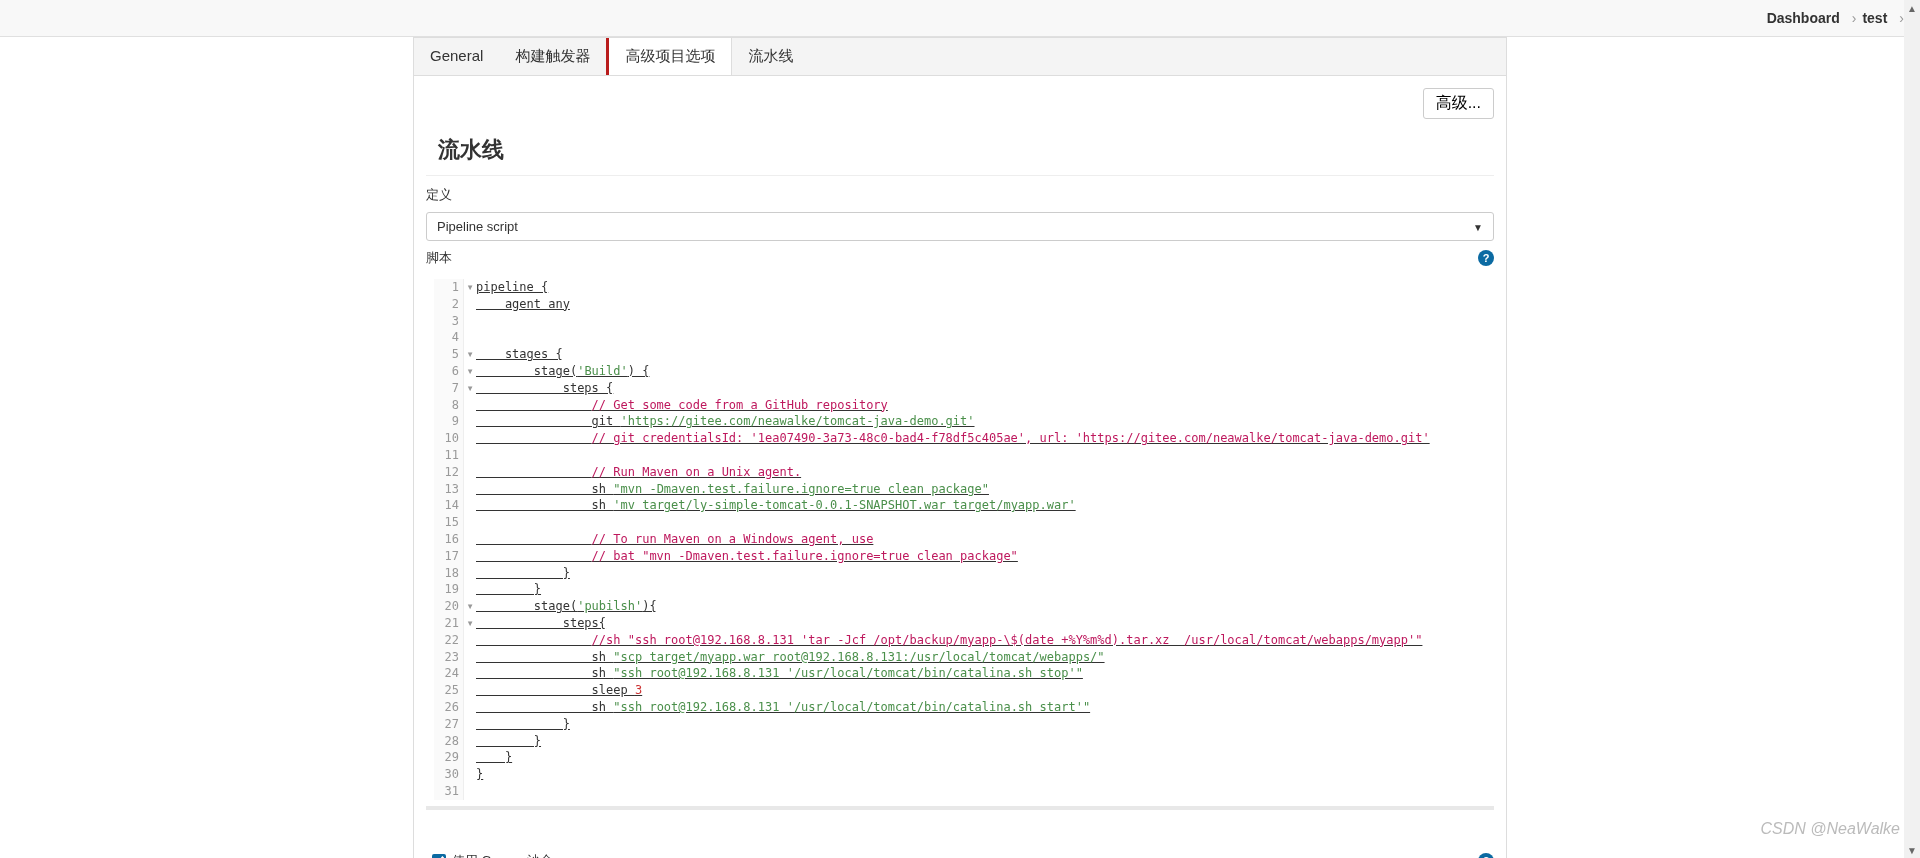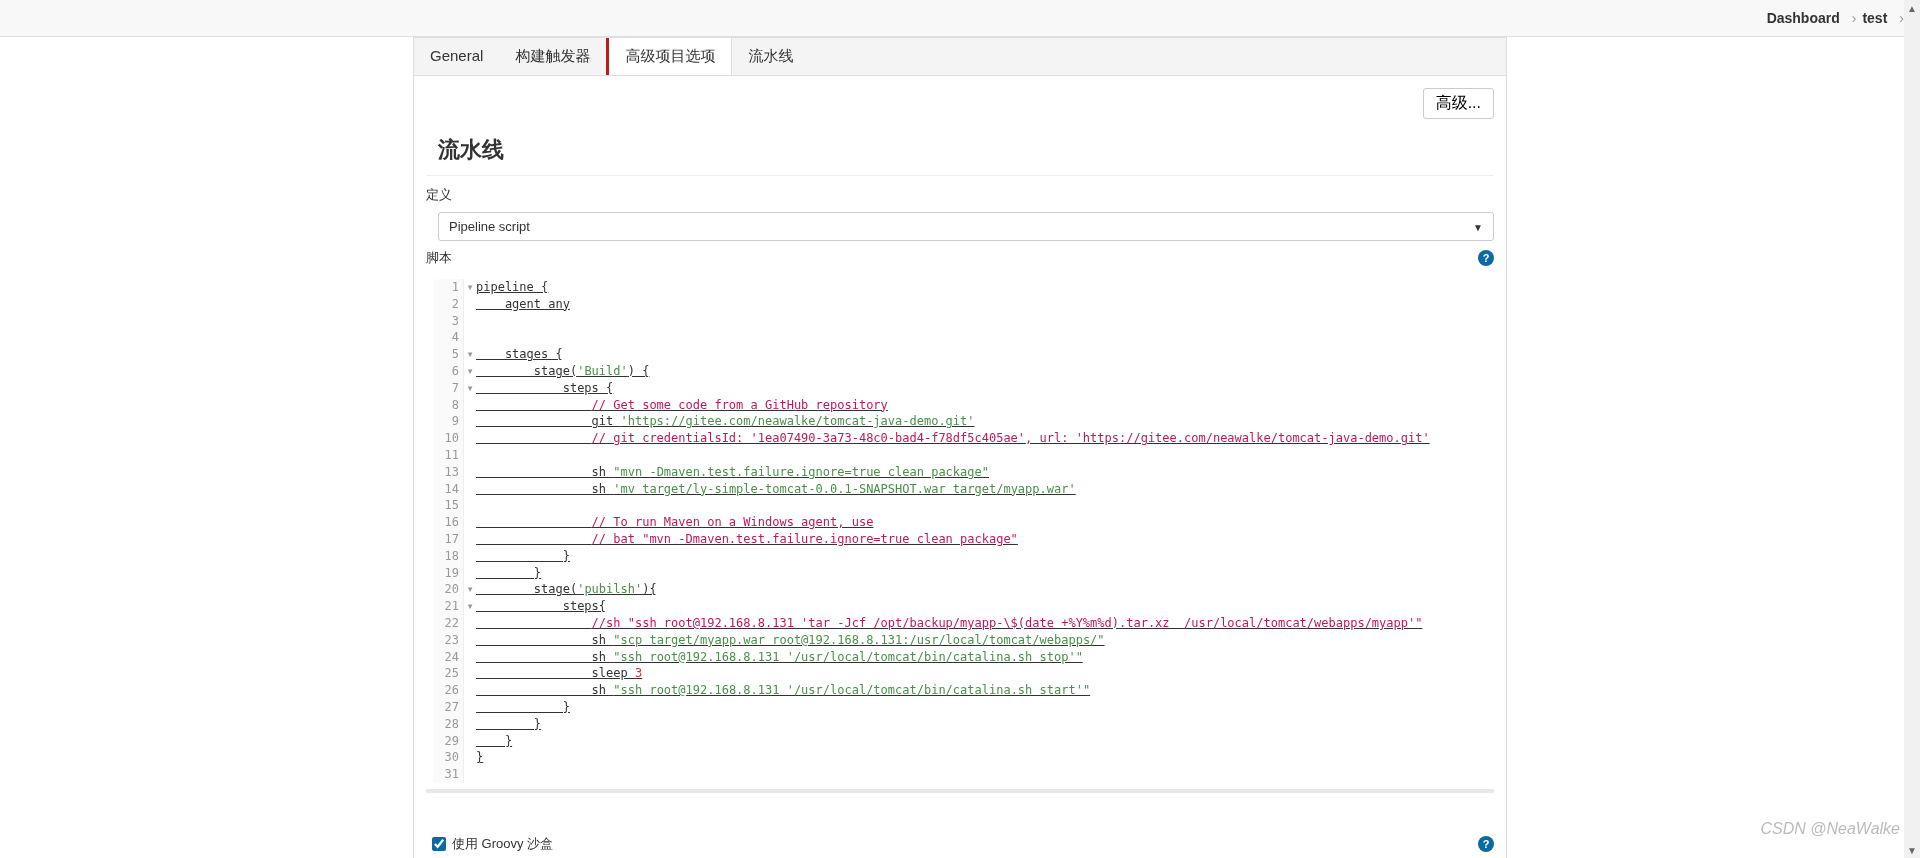--- a/index.html
+++ b/index.html
@@ -13,21 +13,21 @@
   .scrollbar .up { top:0; } .scrollbar .down { bottom:0; }
   .main { margin: 0 auto; width: 1094px; }
   .tabs { display: flex; border: 1px solid #ddd; border-bottom: none; background: #f4f4f4; }
   .tab { padding: 9px 16px; font-size: 15px; color: #333; background: #f4f4f4; cursor: pointer; }
   .tab.active { background: #fff; border-left: 3px solid #b91c1c; border-right: 1px solid #ddd; }
   .panel { border: 1px solid #ddd; border-bottom: 1px solid #eee; padding: 12px 0 8px 0; }
   .adv-row { display: flex; justify-content: flex-end; padding: 0 12px 10px 12px; }
   .adv-btn { border: 1px solid #ccc; background: #fff; border-radius: 3px; padding: 4px 12px; font-size: 16px; cursor: pointer; }
   .section-title { font-size: 22px; font-weight: bold; padding: 6px 12px 10px 12px; border-bottom: 1px solid #eee; margin: 0 12px 10px 12px; }
   .label-row { padding: 0 12px 4px 12px; font-size: 13px; color: #333; }
-  .def-select { margin: 4px 12px 6px 24px; position: relative; }
+  .def-select { margin: 4px 12px 6px 12px; position: relative; }
   .def-select .sbox { border: 1px solid #ccc; border-radius: 3px; padding: 6px 24px 6px 10px; font-size: 13px; background: #fff; position: relative; cursor: pointer; }
   .def-select .caret { position: absolute; right: 10px; top: 50%; transform: translateY(-50%); font-size: 10px; color: #333; }
   .script-head { display: flex; justify-content: space-between; align-items: center; padding: 2px 12px 4px 12px; font-size: 13px; }
   .help-icon { width: 16px; height: 16px; border-radius: 50%; background: #0b6aa2; color: #fff; display: inline-flex; align-items: center; justify-content: center; font-size: 11px; font-weight: bold; cursor: pointer; }
   .editor { margin: 4px 20px 0 20px; border: none; }
   .editor-body { font-family: Consolas, monospace; font-size: 12px; line-height: 1.4; padding: 4px 0 0 0; background: #fff; position: relative; min-height: 355px; }
   .gutter { display: inline-block; width: 30px; text-align: right; color: #999; background: #fafafa; border-right: 1px solid #eee; user-select: none; padding-right: 4px; }
   .line { white-space: pre; text-decoration: underline; }
   .fold { color: #999; }
   .k-green { color: #4a8f4a; }
@@ -85,20 +85,21 @@
           <div class="line"><span class="gutter">2</span><span class="fold" style="display: inline-block; width: 12px; text-align: center;"> </span><span>    agent any</span></div>
           <div class="line"><span class="gutter">3</span><span class="fold" style="display: inline-block; width: 12px; text-align: center;"> </span><span></span></div>
           <div class="line"><span class="gutter">4</span><span class="fold" style="display: inline-block; width: 12px; text-align: center;"> </span><span></span></div>
           <div class="line"><span class="gutter">5</span><span class="fold" style="display: inline-block; width: 12px; text-align: center;">▾</span><span>    stages {</span></div>
           <div class="line"><span class="gutter">6</span><span class="fold" style="display: inline-block; width: 12px; text-align: center;">▾</span><span>        stage(<span class="k-green">'Build'</span>) {</span></div>
           <div class="line"><span class="gutter">7</span><span class="fold" style="display: inline-block; width: 12px; text-align: center;">▾</span><span>            steps {</span></div>
           <div class="line"><span class="gutter">8</span><span class="fold" style="display: inline-block; width: 12px; text-align: center;"> </span><span>                <span class="k-grey">// Get some code from a GitHub repository</span></span></div>
           <div class="line"><span class="gutter">9</span><span class="fold" style="display: inline-block; width: 12px; text-align: center;"> </span><span>                git <span class="k-green">'https://gitee.com/neawalke/tomcat-java-demo.git'</span></span></div>
           <div class="line"><span class="gutter">10</span><span class="fold" style="display: inline-block; width: 12px; text-align: center;"> </span><span>                <span class="k-grey">// git credentialsId: '1ea07490-3a73-48c0-bad4-f78df5c405ae', url: 'https://gitee.com/neawalke/tomcat-java-demo.git'</span></span></div>
           <div class="line"><span class="gutter">11</span><span class="fold" style="display: inline-block; width: 12px; text-align: center;"> </span><span></span></div>
+          <div class="line"><span class="gutter">12</span><span class="fold" style="display: inline-block; width: 12px; text-align: center;"> </span><span>                <span class="k-grey">// Run Maven on a Unix agent.</span></span></div>
           <div class="line"><span class="gutter">13</span><span class="fold" style="display: inline-block; width: 12px; text-align: center;"> </span><span>                sh <span class="k-green">"mvn -Dmaven.test.failure.ignore=true clean package"</span></span></div>
           <div class="line"><span class="gutter">14</span><span class="fold" style="display: inline-block; width: 12px; text-align: center;"> </span><span>                sh <span class="k-green">'mv target/ly-simple-tomcat-0.0.1-SNAPSHOT.war target/myapp.war'</span></span></div>
           <div class="line"><span class="gutter">15</span><span class="fold" style="display: inline-block; width: 12px; text-align: center;"> </span><span></span></div>
           <div class="line"><span class="gutter">16</span><span class="fold" style="display: inline-block; width: 12px; text-align: center;"> </span><span>                <span class="k-grey">// To run Maven on a Windows agent, use</span></span></div>
           <div class="line"><span class="gutter">17</span><span class="fold" style="display: inline-block; width: 12px; text-align: center;"> </span><span>                <span class="k-grey">// bat "mvn -Dmaven.test.failure.ignore=true clean package"</span></span></div>
           <div class="line"><span class="gutter">18</span><span class="fold" style="display: inline-block; width: 12px; text-align: center;"> </span><span>            }</span></div>
           <div class="line"><span class="gutter">19</span><span class="fold" style="display: inline-block; width: 12px; text-align: center;"> </span><span>        }</span></div>
           <div class="line"><span class="gutter">20</span><span class="fold" style="display: inline-block; width: 12px; text-align: center;">▾</span><span>        stage(<span class="k-green">'pubilsh'</span>){</span></div>
           <div class="line"><span class="gutter">21</span><span class="fold" style="display: inline-block; width: 12px; text-align: center;">▾</span><span>            steps{</span></div>
           <div class="line"><span class="gutter">22</span><span class="fold" style="display: inline-block; width: 12px; text-align: center;"> </span><span>                <span class="k-grey">//sh "ssh root@192.168.8.131 'tar -Jcf /opt/backup/myapp-\$(date +%Y%m%d).tar.xz  /usr/local/tomcat/webapps/myapp'"</span></span></div>

